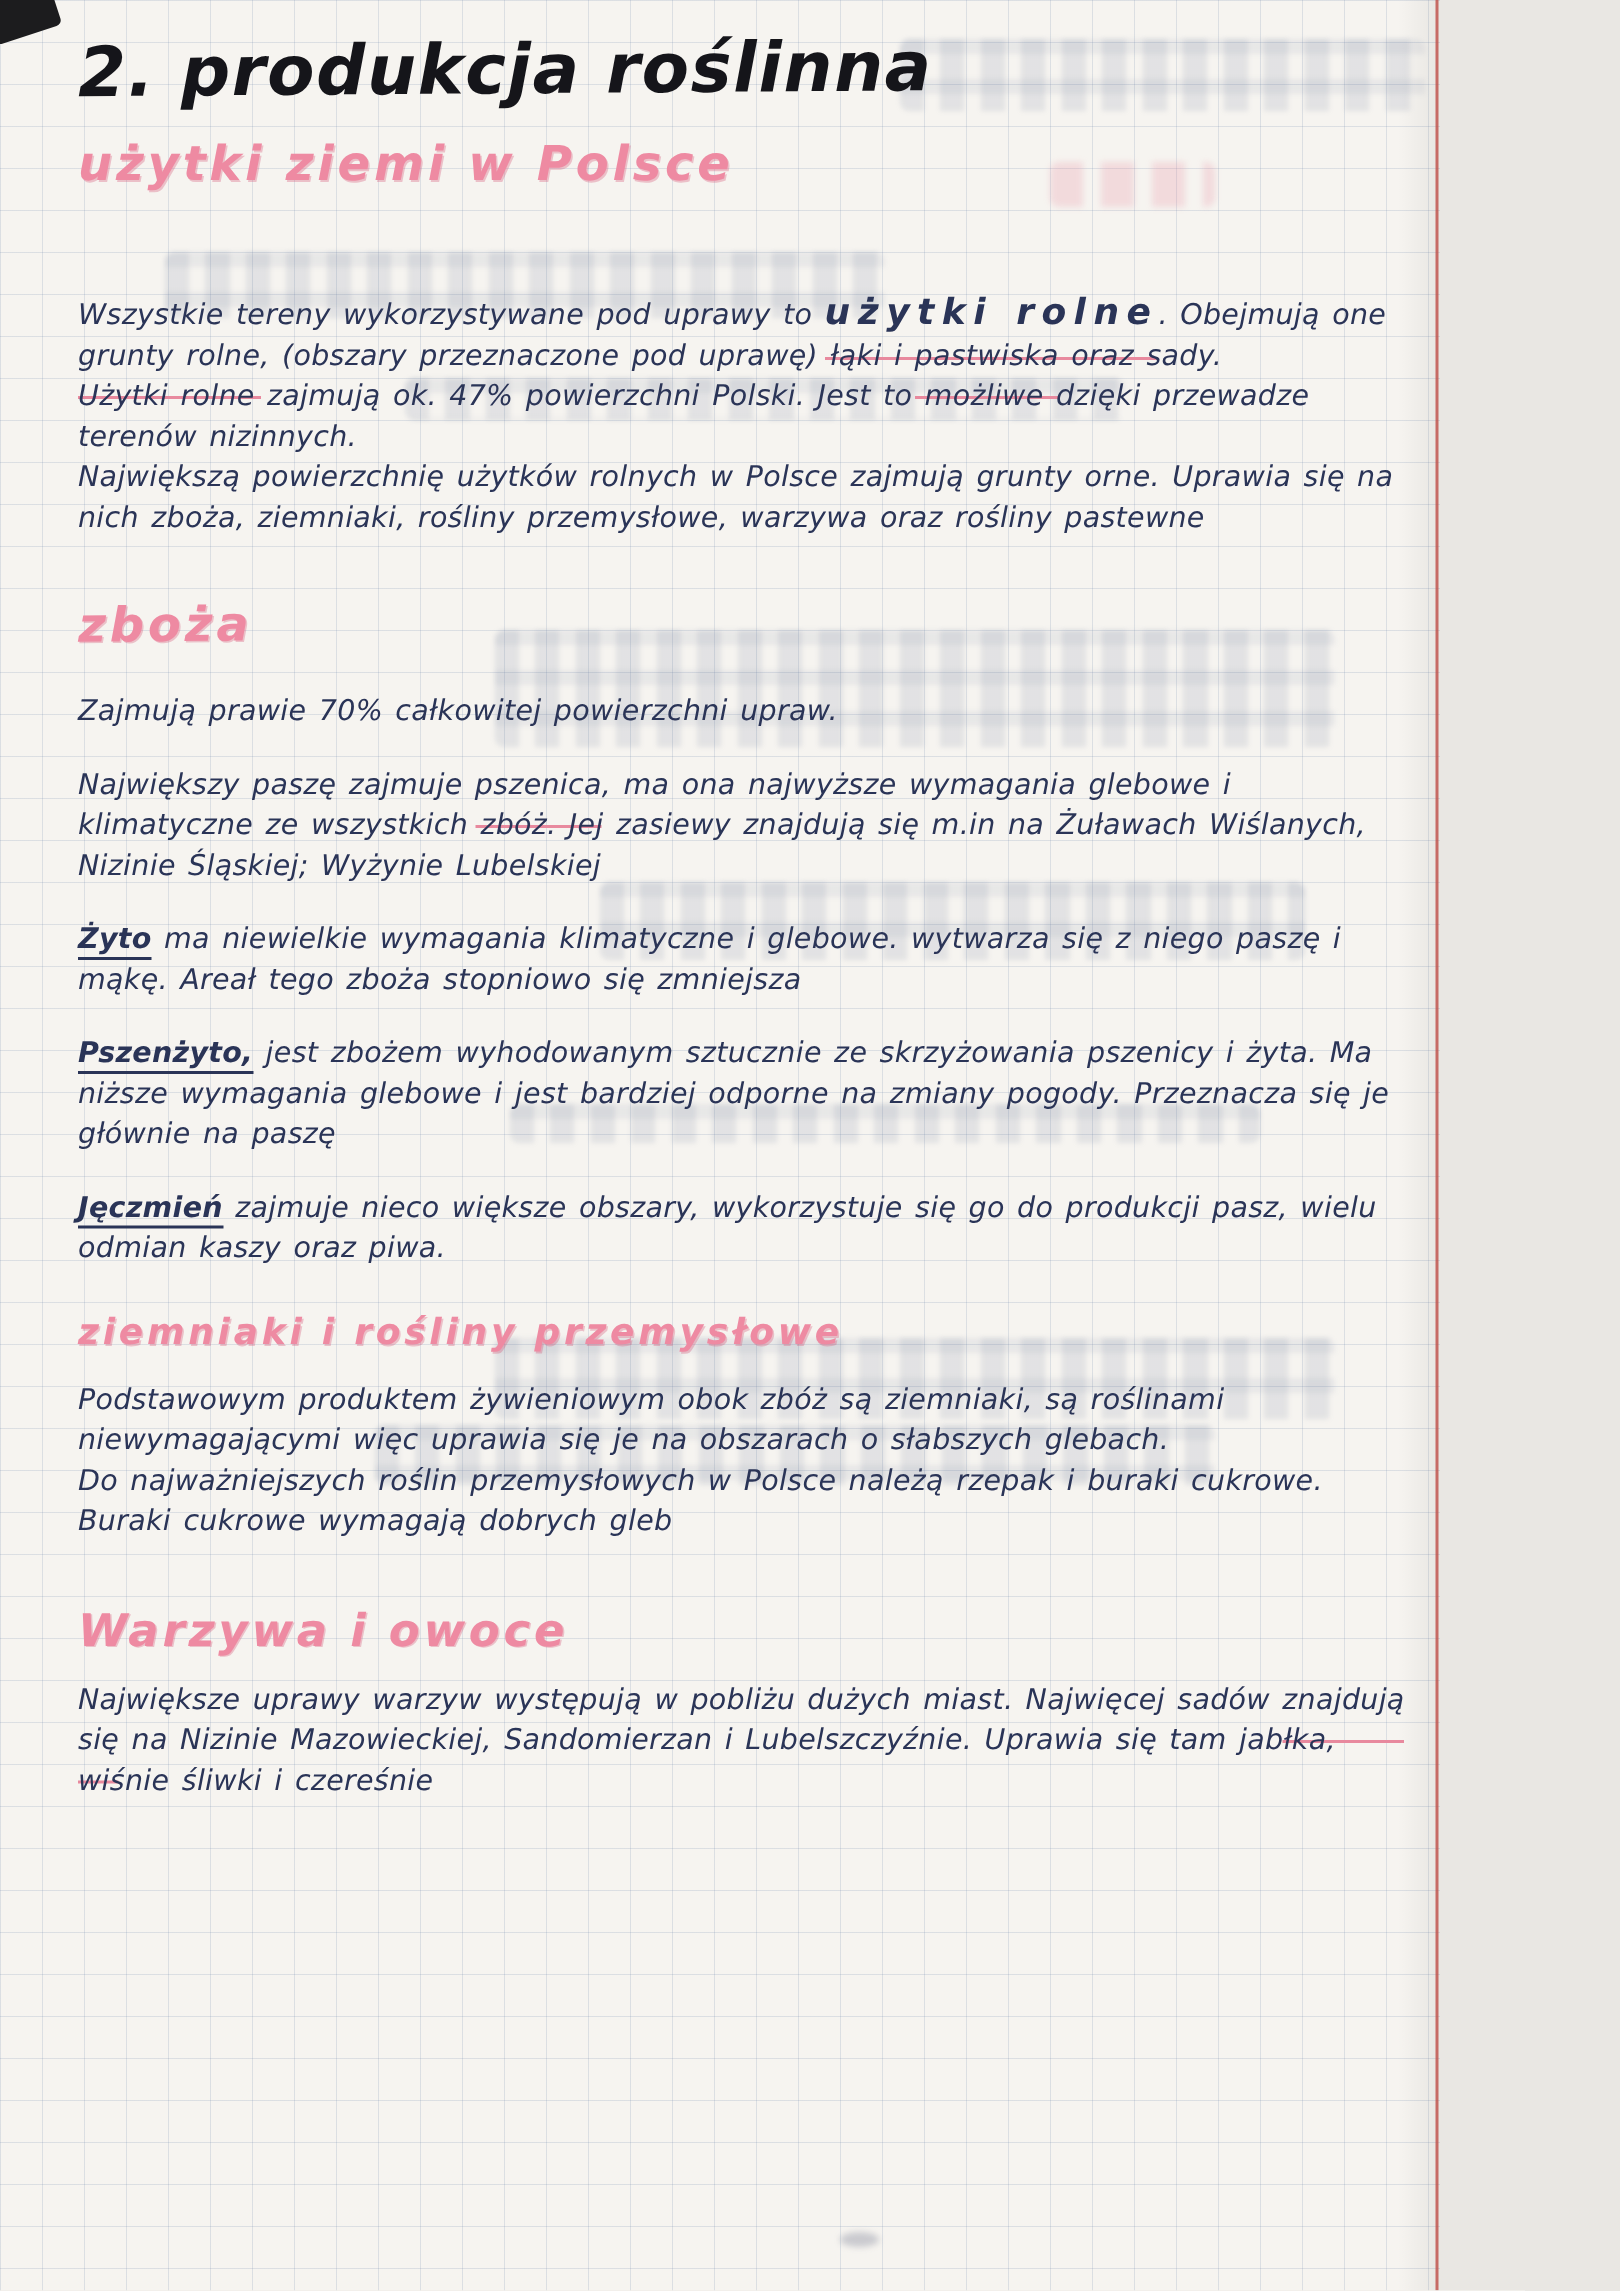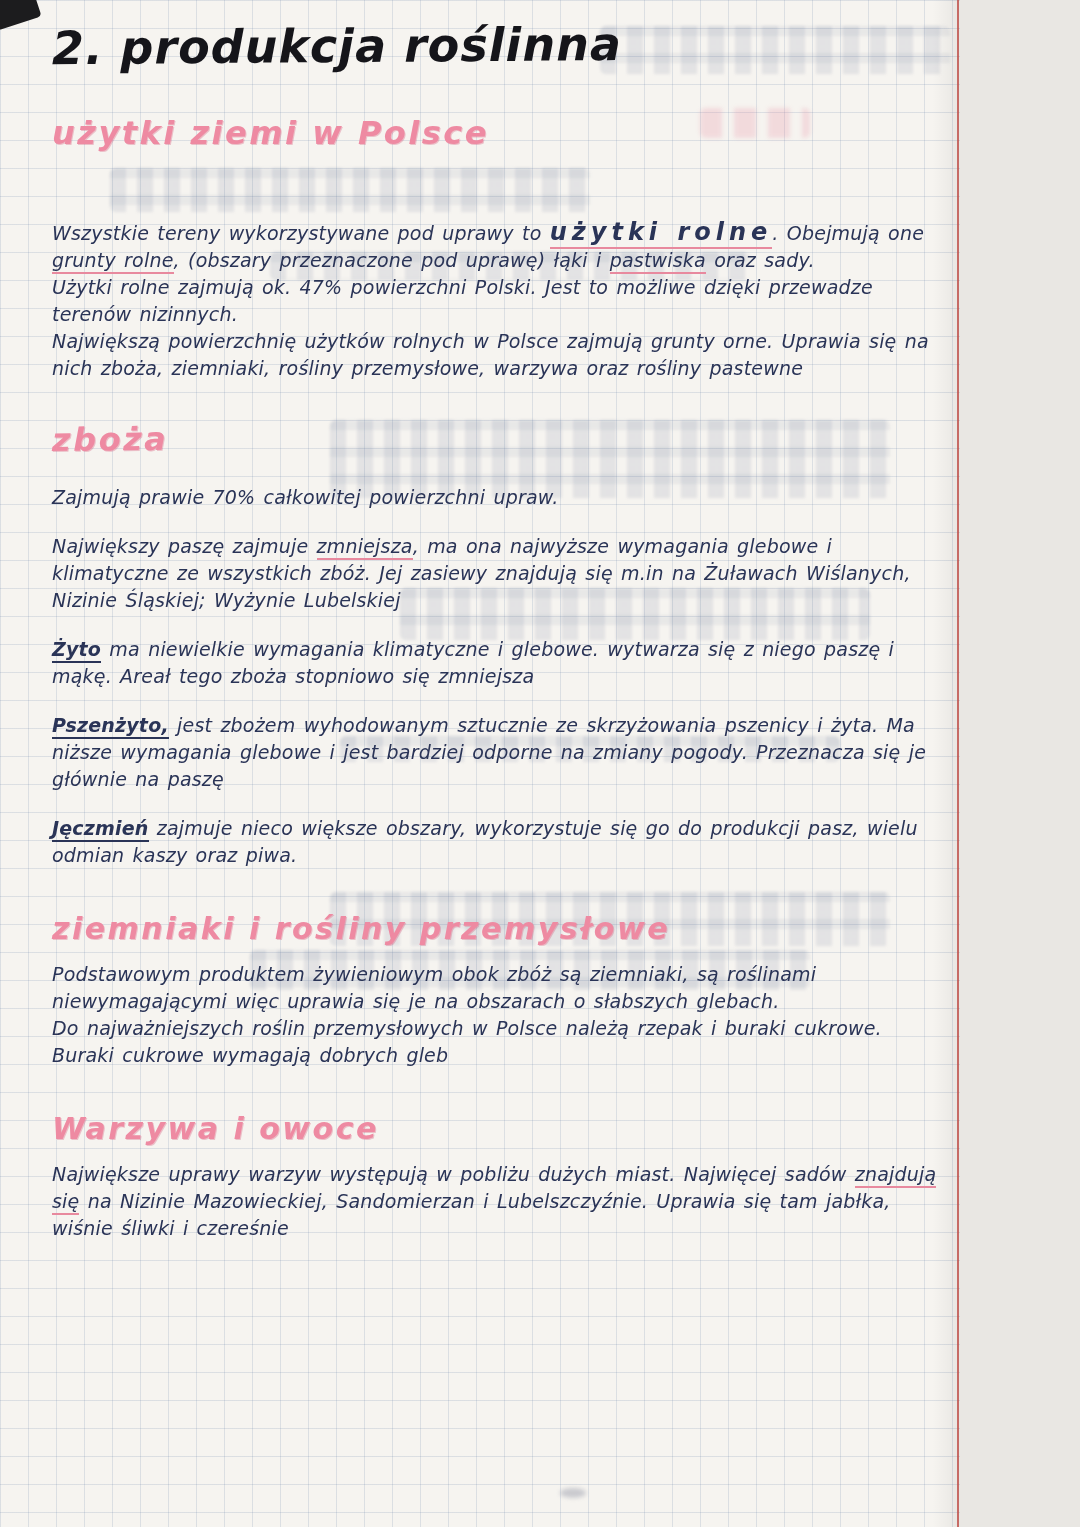--- a/index.html
+++ b/index.html
@@ -43,38 +43,38 @@
     font-size:46px;font-weight:bold;font-style:italic;
     color:#15151a;letter-spacing:1px;line-height:60px;
     transform:rotate(-0.4deg);
   }
   h2.hd{
     font-style:italic;font-weight:bold;
     color:var(--heading-pink);
     letter-spacing:2.5px;line-height:40px;
     text-shadow:1px 1px 0 rgba(214,94,125,0.35);
   }
-  .hd-1{font-size:32px;margin-top:38px;}
+  .hd-1{font-size:32px;margin-top:14px;}
   .hd-2{font-size:32px;margin-top:34px;transform:rotate(-0.5deg);}
-  .hd-3{font-size:30px;margin-top:40px;}
+  .hd-3{font-size:24px;margin-top:22px;}
   .hd-4{font-size:30px;margin-top:40px;}
   p.hw{
     font-style:italic;
     font-size:19px;line-height:27px;
     color:var(--ink-blue);
     width:892px;
     letter-spacing:0.2px;
     word-spacing:2px;
   }
   .mt-first{margin-top:66px;}
   .mt-sm{margin-top:0;}
   .mt-md{margin-top:22px;}
   .mt-lg{margin-top:28px;}
   .mt-xs{margin-top:12px;}
-  .u-pink{border-bottom:2.5px solid #e8899e;padding-bottom:1px;}
+  .u-pink{border-bottom:2.5px solid #e8899e;padding-bottom:16px;}
   .u-ink{border-bottom:2px solid var(--ink-blue);padding-bottom:1px;}
   .big-term{
     font-size:24px;font-weight:600;letter-spacing:5px;
   }
   .lead-term{font-weight:600;}
   .bleed{
     position:absolute;
     background-image:
       repeating-linear-gradient(90deg, rgba(95,110,145,0.13) 0 16px, transparent 16px 27px),
       repeating-linear-gradient(180deg, rgba(95,110,145,0.09) 0 10px, transparent 10px 27px);
@@ -122,21 +122,21 @@
 
     <p class="hw mt-first"><span>Wszystkie tereny wykorzystywane pod uprawy to </span><span class="big-term u-pink">użytki rolne</span><span>. Obejmują one </span><span class="u-pink">grunty rolne</span><span>, (obszary przeznaczone pod uprawę) łąki i </span><span class="u-pink">pastwiska</span><span> oraz sady.</span></p>
 
     <p class="hw mt-sm">Użytki rolne zajmują ok. 47% powierzchni Polski. Jest to możliwe dzięki przewadze terenów nizinnych.</p>
     <p class="hw">Największą powierzchnię użytków rolnych w Polsce zajmują grunty orne. Uprawia się na nich zboża, ziemniaki, rośliny przemysłowe, warzywa oraz rośliny pastewne</p>
 
     <h2 class="hd hd-2">zboża</h2>
 
     <p class="hw mt-lg">Zajmują prawie 70% całkowitej powierzchni upraw.</p>
 
-    <p class="hw mt-md"><span>Największy paszę zajmuje </span><span class="u-pink">zmniejsza</span><span>, ma ona najwyższe wymagania glebowe i klimatyczne ze wszystkich zbóż. Jej zasiewy znajdują się m.in na Żuławach Wiślanych, Nizinie Śląskiej; Wyżynie Lubelskiej</span></p>
+    <p class="hw mt-md"><span>Największy paszę zajmuje </span><span class="u-pink">pszenica</span><span>, ma ona najwyższe wymagania glebowe i klimatyczne ze wszystkich zbóż. Jej zasiewy znajdują się m.in na Żuławach Wiślanych, Nizinie Śląskiej; Wyżynie Lubelskiej</span></p>
 
     <p class="hw mt-md"><span class="u-ink lead-term">Żyto</span><span> ma niewielkie wymagania klimatyczne i glebowe. wytwarza się z niego paszę i mąkę. Areał tego zboża stopniowo się zmniejsza</span></p>
 
     <p class="hw mt-md"><span class="u-ink lead-term">Pszenżyto,</span><span> jest zbożem wyhodowanym sztucznie ze skrzyżowania pszenicy i żyta. Ma niższe wymagania glebowe i jest bardziej odporne na zmiany pogody. Przeznacza się je głównie na paszę</span></p>
 
     <p class="hw mt-md"><span class="u-ink lead-term">Jęczmień</span><span> zajmuje nieco większe obszary, wykorzystuje się go do produkcji pasz, wielu odmian kaszy oraz piwa.</span></p>
 
     <h2 class="hd hd-3">ziemniaki i rośliny przemysłowe</h2>
 
     <p class="hw mt-xs">Podstawowym produktem żywieniowym obok zbóż są ziemniaki, są roślinami niewymagającymi więc uprawia się je na obszarach o słabszych glebach.</p>

